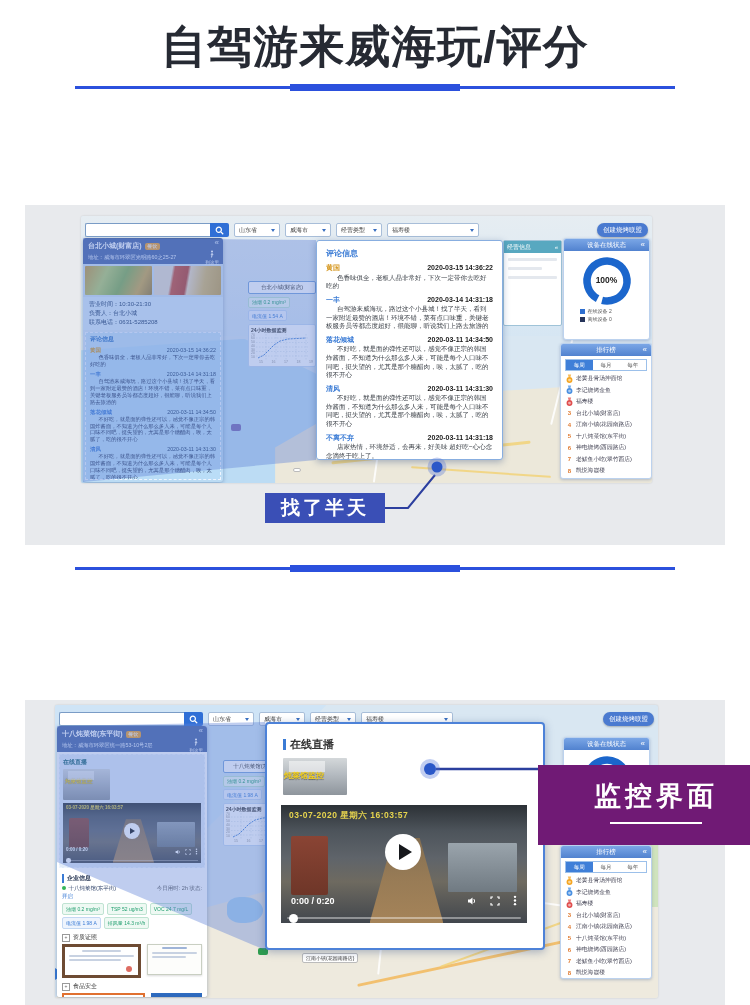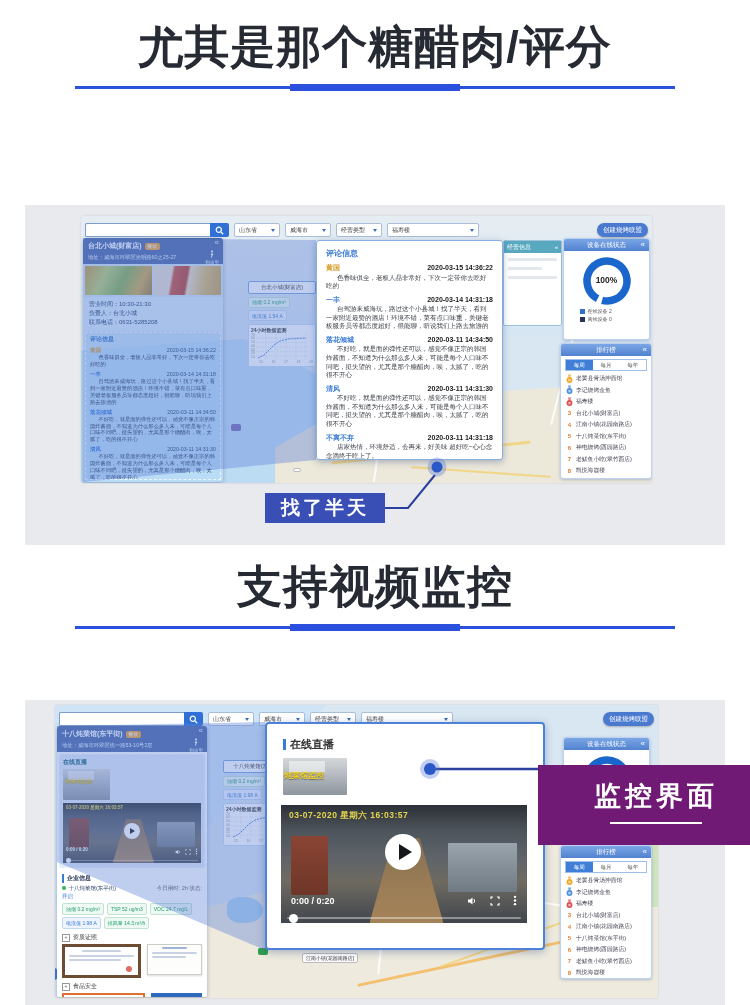--- a/index.html
+++ b/index.html
@@ -192,21 +192,21 @@
       font-weight:bold;display:flex;align-items:center;justify-content:center;letter-spacing:3px;z-index:21;}
   .callout2{position:absolute;left:513px;top:65px;width:236px;height:80px;background:#701a75;z-index:21;display:flex;
       flex-direction:column;align-items:center;padding-top:13px;box-sizing:border-box;}
   .c2-txt{font-size:27px;color:#fff;font-weight:bold;letter-spacing:4px;}
   .c2-line{width:92px;height:2px;background:#fff;margin-top:8px;}
 </style>
 </head>
 <body>
 
 <div class="sec-head" style="top:18px;">
-  <h1>尤其是那个糖醋肉/评分</h1>
+  <h1>自驾游来威海玩/评分</h1>
   <div class="divider">
       <div class="thin"></div>
       <div class="thick"></div>
     </div>
 </div>
 
 <div class="shot shot1">
   <div class="app app1">
     <div class="map">
       <div class="m-sky"></div>
@@ -501,21 +501,20 @@
 
   <svg class="connector" width="700" height="340" viewBox="0 0 700 340">
     <polyline points="360,303 383,303 410,270" fill="none" stroke="#2c3f9f" stroke-width="2"></polyline>
     <circle cx="412" cy="262" r="9.5" fill="rgba(86,118,215,0.35)"></circle>
     <circle cx="412" cy="262" r="5.5" fill="#2b58c8"></circle>
   </svg>
   <div class="callout1">找了半天</div>
 </div>
 
 <div class="sec-head" style="top:558px;">
-  <h1>支持视频监控</h1>
   <div class="divider">
       <div class="thin"></div>
       <div class="thick"></div>
     </div>
 </div>
 
 <div class="shot shot2">
   <div class="app app2">
     <div class="map">
       <div class="m-sea2"></div>

